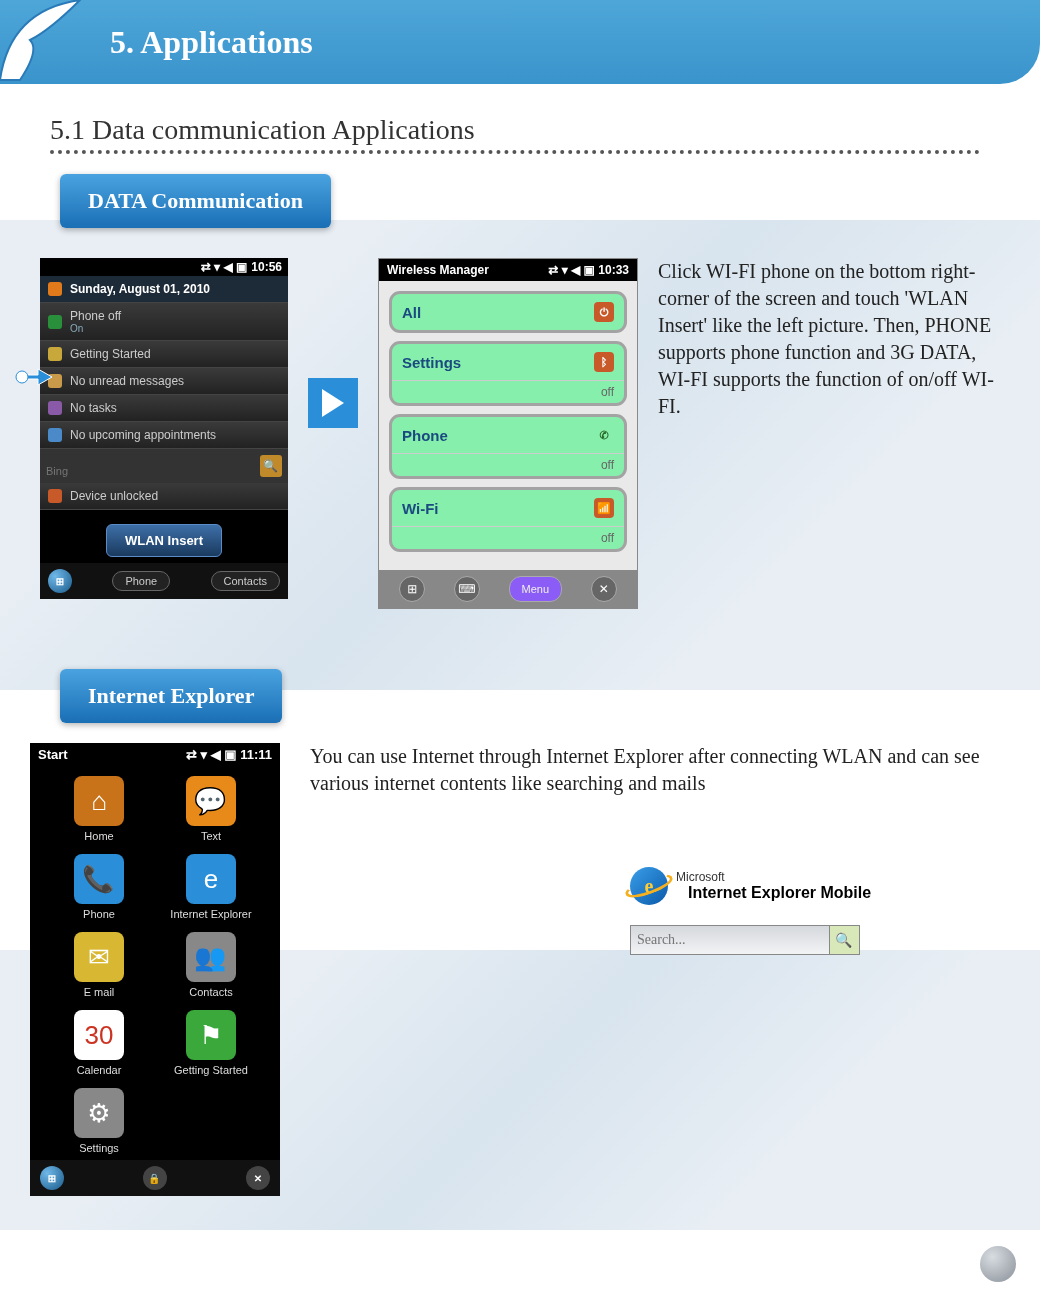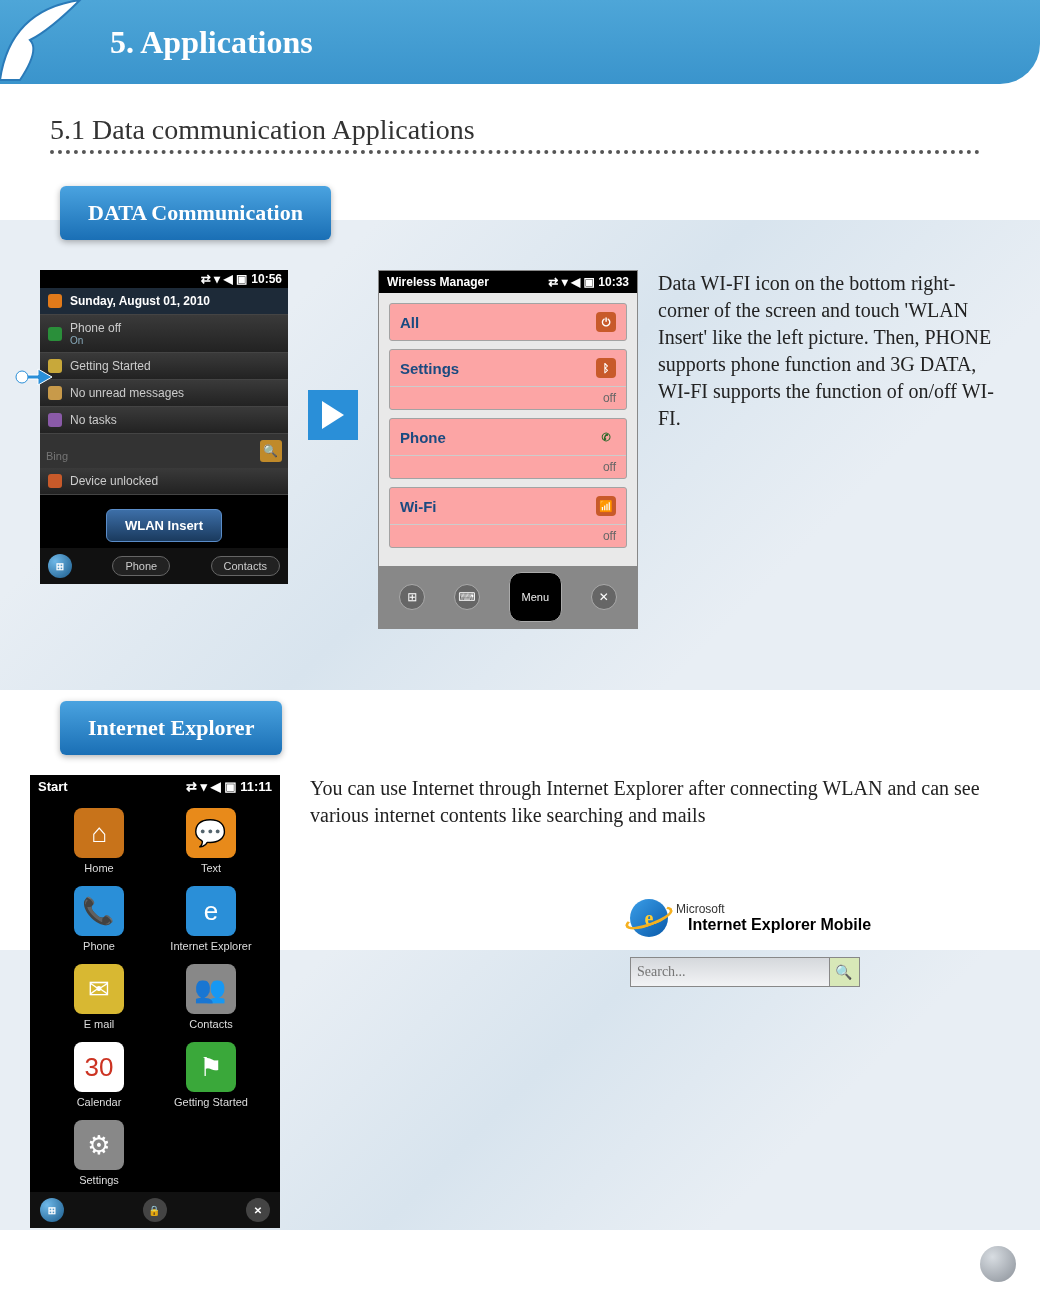--- a/index.html
+++ b/index.html
@@ -52,21 +52,20 @@
   .pill {
     background: linear-gradient(to bottom, #4aa3e0, #1a6fb5);
     color: #fff;
     font-weight: bold;
     font-size: 22px;
     padding: 14px 28px;
     border-radius: 6px;
     display: inline-block;
     margin-left: 60px;
     box-shadow: 0 2px 6px rgba(0,0,0,.3);
-    margin-top: 12px;
   }
 
   .row {
     display: flex;
     align-items: flex-start;
     gap: 20px;
     margin: 30px 40px 0 40px;
   }
 
   
@@ -148,21 +147,21 @@
   .wm {
     width:260px;background:#e9e9e9;border:1px solid #888;
     font-family:Tahoma,sans-serif;
   }
   .wm .titlebar{
     background:#000;color:#fff;font-size:12px;font-weight:bold;
     padding:4px 8px;display:flex;justify-content:space-between;
   }
   .wm .body{padding:10px;}
   .wm .item{
-    border:1px solid #a3a3a3;border-radius:3px;background:#fca5a5;
+    border:3px solid #a3a3a3;border-radius:11px;background:#86efac;
     margin-bottom:8px;overflow:hidden;
   }
   .wm .item-head{
     display:flex;justify-content:space-between;align-items:center;
     padding:8px 10px;font-weight:bold;color:#1a4a80;font-size:15px;
   }
   .wm .item-head .ico{
     width:20px;height:20px;border-radius:4px;
     display:flex;align-items:center;justify-content:center;font-size:11px;
   }
@@ -173,22 +172,22 @@
   .wm .soft{
     display:flex;justify-content:space-around;align-items:center;
     padding:6px;background:#888;
   }
   .wm .soft .cbtn{
     width:26px;height:26px;border-radius:50%;border:1px solid #aaa;
     background:#666;color:#fff;display:flex;align-items:center;
     justify-content:center;font-size:12px;
   }
   .wm .soft .menu{
-    border:1px solid #aaa;border-radius:12px;padding:18px 12px;
-    color:#eee;font-size:11px;background:#000000;
+    border:1px solid #aaa;border-radius:12px;padding:6px 12px;
+    color:#eee;font-size:11px;background:#8b5cf6;
   }
 
   .desc-text{font-size:20px;color:#222;line-height:1.35;max-width:340px;}
 
   .pointer{
     position:absolute;left:14px;top:355px;width:40px;height:40px;
   }
   .pointer svg{width:100%;height:100%;}
 
   
@@ -300,20 +299,24 @@
         <span>Getting Started</span>
       </div>
     <div class="list-row">
         <span class="sq-icon" style="background:#c89a4a"></span>
         <span>No unread messages</span>
       </div>
     <div class="list-row">
         <span class="sq-icon" style="background:#8a5aa8"></span>
         <span>No tasks</span>
       </div>
+    <div class="list-row">
+        <span class="sq-icon" style="background:#4a8ac8"></span>
+        <span>No upcoming appointments</span>
+      </div>
     <div class="bing">
       <input placeholder="Bing" style="">
       <span class="sbtn">🔍</span>
     </div>
     <div class="list-row">
       <span class="sq-icon" style="background:#c85a2a"></span>
       <span>Device unlocked</span>
     </div>
     <button class="wlan-btn">WLAN Insert</button>
     <div class="softbar">
@@ -360,21 +363,21 @@
       </div>
     </div>
     <div class="soft">
       <span class="cbtn">⊞</span>
       <span class="cbtn">⌨</span>
       <span class="menu">Menu</span>
       <span class="cbtn">✕</span>
     </div>
   </div>
 
-  <div class="desc-text">Data WI-FI icon on the bottom right-corner of the screen and touch 'WLAN Insert' like the left picture. Then, PHONE supports phone function and 3G DATA, WI-FI supports the function of on/off WI-FI.</div>
+  <div class="desc-text">Click WI-FI phone on the bottom right-corner of the screen and touch 'WLAN Insert' like the left picture. Then, PHONE supports phone function and 3G DATA, WI-FI supports the function of on/off WI-FI.</div>
 </div>
 
 <div style="height:60px"></div>
 <div class="pill">Internet Explorer</div>
 
 <div class="row2">
   <div class="start-phone">
     <div class="sbar">
       <span>Start</span>
       <span><span>⇄ ▾ ◀ ▣</span> <span>11:11</span></span>

